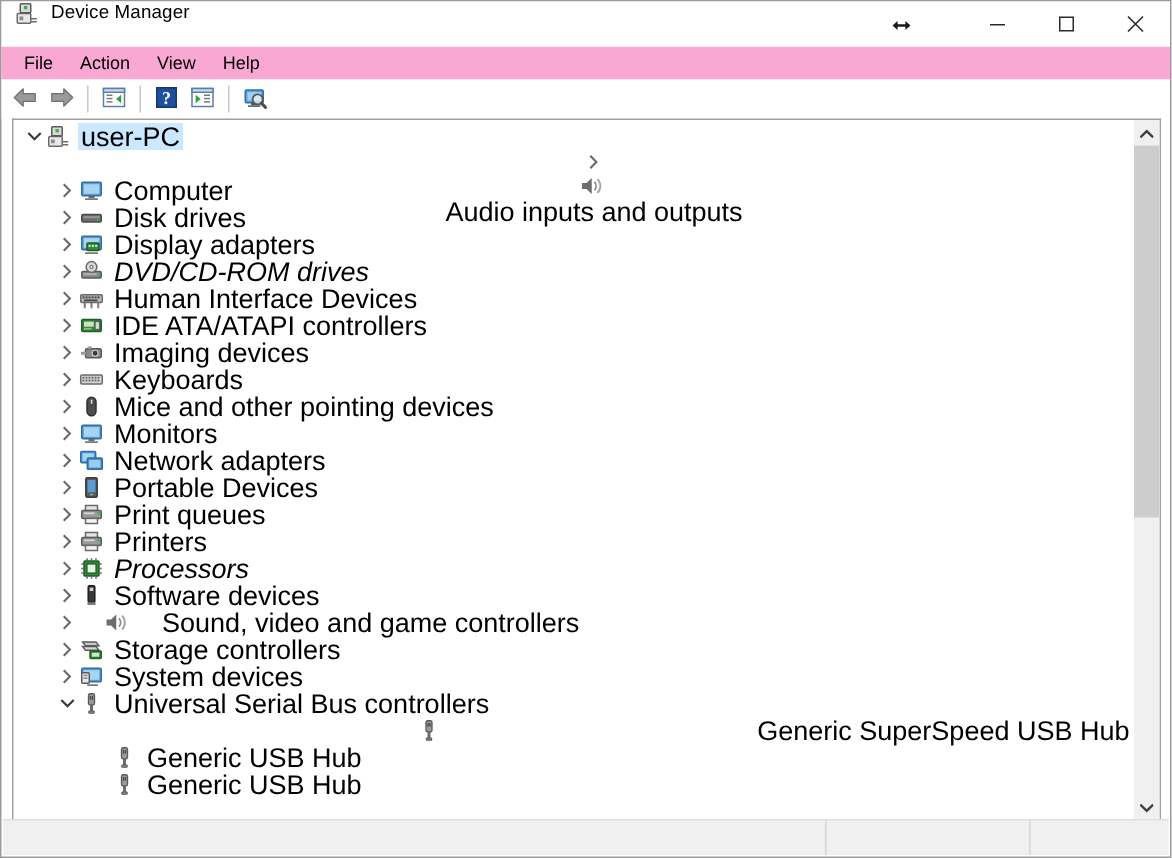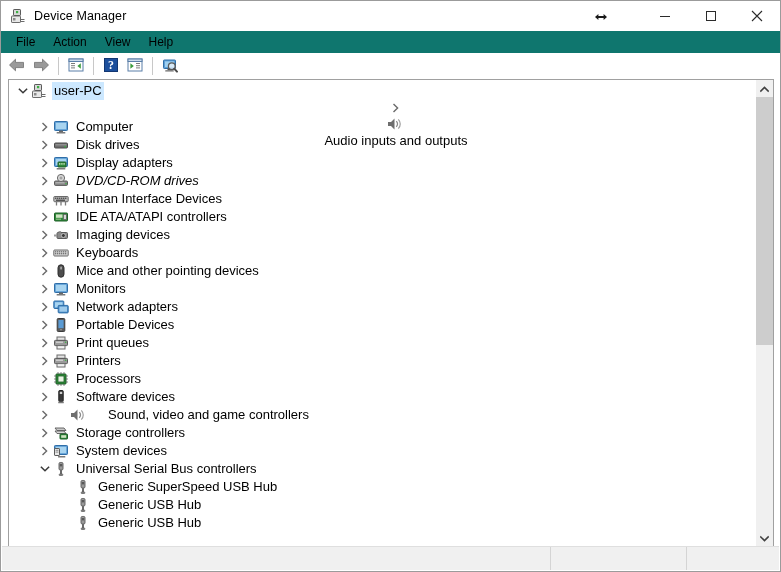--- a/index.html
+++ b/index.html
@@ -28,21 +28,21 @@
     box-sizing: border-box;
     display: flex;
     flex-direction: column;
   }
 
   
   #titlebar {
     height: 30px;
     background: #ffffff;
     display: flex;
-    align-items: center;
+    align-items: flex-start;
     flex: 0 0 auto;
     position: relative;
   }
   #title-icon {
     width: 16px;
     height: 16px;
     margin-left: 9px;
     margin-right: 8px;
     flex: 0 0 auto;
   }
@@ -73,21 +73,21 @@
     height: 16px;
   }
 
   
   #menubar {
     height: 22px;
     display: flex;
     align-items: center;
     padding-left: 6px;
     flex: 0 0 auto;
-    background: #0f766e;
+    background: #f9a8d4;
   }
   .menu-item {
     font-size: 12px;
     color: #000000;
     padding: 2px 9px 3px 9px;
     white-space: nowrap;
     line-height: 16px;
   }
 
   
@@ -130,21 +130,21 @@
     flex: 1 1 auto;
     position: relative;
     overflow: hidden;
     padding-top: 2px;
   }
   .tree-row {
     height: 18px;
     display: flex;
     align-items: center;
     white-space: nowrap;
-    font-size: 13px;
+    font-size: 18px;
     line-height: 18px;
   }
   .twisty {
     width: 16px;
     height: 16px;
     flex: 0 0 auto;
     display: flex;
     align-items: center;
     justify-content: center;
   }
@@ -620,21 +620,21 @@
             <svg width="16" height="16" viewBox="0 0 16 16">
               <rect x="4" y="2" width="8" height="3.4" fill="#e4e4e4" stroke="#6a6a6a" stroke-width="1"></rect>
               <rect x="1.5" y="5.4" width="13" height="5.2" rx="0.8" fill="#9a9a9a" stroke="#5a5a5a" stroke-width="1"></rect>
               <rect x="3" y="6.6" width="7" height="1.2" fill="#d8d8d8"></rect>
               <circle cx="12.6" cy="7.2" r="0.8" fill="#3cb043"></circle>
               <rect x="4" y="10.6" width="8" height="3.4" fill="#f2f2f2" stroke="#6a6a6a" stroke-width="1"></rect>
             </svg>
           </span>
           <span class="node-label">Printers</span>
         </div>
-        <div class="tree-row" style="padding-left: 28px;">
+        <div class="tree-row" style="padding-left: 28px; font-style: italic;">
           <span class="twisty">
             <svg width="10" height="10" viewBox="0 0 10 10">
               <path d="M3 1.4 L6.6 5 L3 8.6" stroke="#6a6a6a" stroke-width="1.4" fill="none" stroke-linecap="square"></path>
             </svg>
           </span>
           <span class="node-icon">
             <svg width="16" height="16" viewBox="0 0 16 16">
               <rect x="3" y="3" width="10" height="10" rx="0.6" fill="#2f8a3a" stroke="#1d5e26" stroke-width="1"></rect>
               <rect x="5" y="5" width="6" height="6" fill="#e8f2e2" stroke="#1d5e26" stroke-width="0.8"></rect>
               <path d="M5 3 L5 1.2 M8 3 L8 1.2 M11 3 L11 1.2 M5 13 L5 14.8 M8 13 L8 14.8 M11 13 L11 14.8 M3 5 L1.2 5 M3 8 L1.2 8 M3 11 L1.2 11 M13 5 L14.8 5 M13 8 L14.8 8 M13 11 L14.8 11" stroke="#6a6a6a" stroke-width="1"></path>
@@ -716,21 +716,21 @@
             <svg width="16" height="16" viewBox="0 0 16 16">
               <rect x="6" y="1.5" width="4" height="7.5" rx="1.2" fill="#9a9a9a" stroke="#5a5a5a" stroke-width="0.9"></rect>
               <rect x="6.9" y="3" width="0.9" height="2.4" fill="#4a4a4a"></rect>
               <rect x="8.2" y="3" width="0.9" height="2.4" fill="#4a4a4a"></rect>
               <rect x="7" y="9" width="2" height="4" fill="#6a6a6a"></rect>
               <rect x="6.2" y="13" width="3.6" height="1.5" rx="0.4" fill="#8a8a8a" stroke="#5a5a5a" stroke-width="0.7"></rect>
             </svg>
           </span>
           <span class="node-label">Universal Serial Bus controllers</span>
         </div>
-        <div class="tree-row" style="padding-left: 50px;">
+        <div class="tree-row" style="padding-left: 50px; justify-content: space-between;">
           <span class="twisty-spacer"></span>
           <span class="node-icon">
             <svg width="16" height="16" viewBox="0 0 16 16">
               <rect x="6" y="1.5" width="4" height="7.5" rx="1.2" fill="#9a9a9a" stroke="#5a5a5a" stroke-width="0.9"></rect>
               <rect x="6.9" y="3" width="0.9" height="2.4" fill="#4a4a4a"></rect>
               <rect x="8.2" y="3" width="0.9" height="2.4" fill="#4a4a4a"></rect>
               <rect x="7" y="9" width="2" height="4" fill="#6a6a6a"></rect>
               <rect x="6.2" y="13" width="3.6" height="1.5" rx="0.4" fill="#8a8a8a" stroke="#5a5a5a" stroke-width="0.7"></rect>
             </svg>
           </span>

